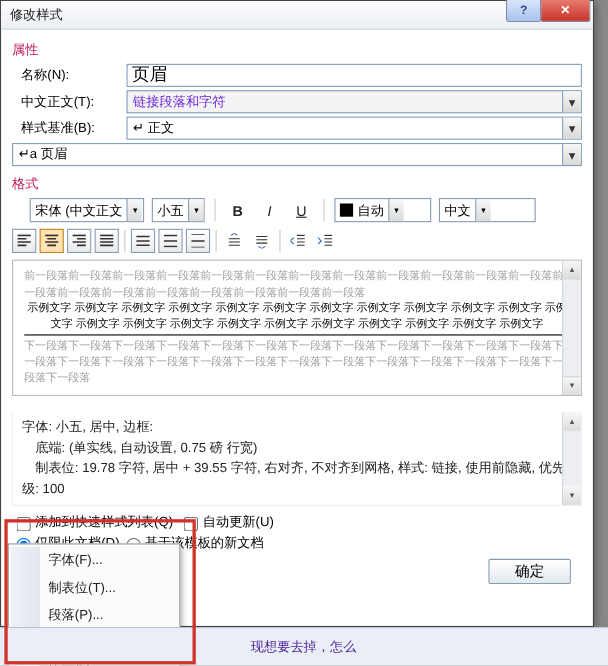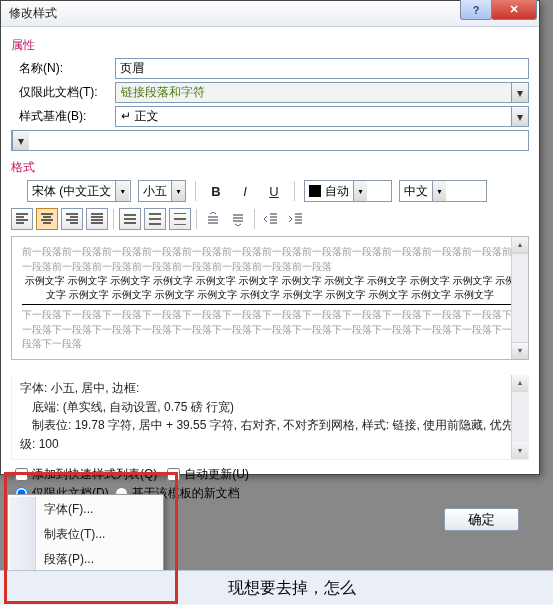--- a/index.html
+++ b/index.html
@@ -9,21 +9,21 @@
     background: #888;
     width: 553px;
     height: 605px;
     overflow: hidden;
     position: relative;
   }
   .dialog {
     position: absolute;
     left: 0; top: 0;
     width: 540px;
-    height: 475px;
+    height: 570px;
     background: #fff;
     border: 1px solid #444;
     box-shadow: 2px 2px 8px rgba(0,0,0,0.4);
   }
   .titlebar {
     background: linear-gradient(#fdfdfe,#ebeef4);
     height: 26px;
     display: flex;
     align-items: center;
     padding: 0 4px 0 8px;
@@ -47,21 +47,21 @@
     color: #fff;
     width: 46px;
   }
   .winbtn.help { background: linear-gradient(#d8e5fb,#a9c3ef); color:#2c4d84; }
   .content { padding: 6px 10px 8px 10px; }
   .group-label { margin: 4px 0 4px 0; color:#be185d; }
   .row { display: flex; align-items: center; margin: 3px 0; }
   .row-label { width: 104px; padding-left: 8px; }
   .text-input {
     flex: 1; height: 21px; border: 1px solid #7f9db9;
-    padding: 2px 4px; font-size: 12px; background:#fff;
+    padding: 2px 4px; font-size: 16px; background:#fff;
   }
   .combo {
     flex: 1; display:flex; align-items:center; height:21px;
     border:1px solid #7f9db9; background:#fff; position:relative;
   }
   .combo .value { flex:1; padding:0 5px; }
   .combo .arrow {
     width: 17px; height: 19px; border-left:1px solid #7f9db9;
     background: linear-gradient(#f7f7f7,#d9d9d9);
     display:flex; align-items:center; justify-content:center;
@@ -102,21 +102,21 @@
   .preview-scroll .arr { height:17px;background:linear-gradient(#f7f7f7,#dcdcdc);display:flex;align-items:center;justify-content:center;font-size:8px;color:#555;border-bottom:1px solid #cfd4dc;}
   .preview-scroll .arr.bot{border-top:1px solid #cfd4dc;border-bottom:none;position:absolute;bottom:0;left:0;right:0;}
   .desc {
     border:1px solid #eee; border-top:none; padding:4px 6px 6px 8px;
     font-size:12px; color:#222; line-height:1.55; position:relative; min-height:74px;margin-top:15px;
   }
   .desc-scroll { position:absolute; right:0; top:0; bottom:0; width:17px; background:#eceef2; border-left:1px solid #cfd4dc; }
   .desc-scroll .arr { height:17px;background:linear-gradient(#f7f7f7,#dcdcdc);display:flex;align-items:center;justify-content:center;font-size:8px;color:#555;}
   .desc-scroll .arr.bot{position:absolute;bottom:0;left:0;right:0;}
   .chk-row { display:flex; align-items:center; gap:10px; margin:6px 0 2px 4px; }
-  .chk { display:flex; align-items:center; gap:4px; }
+  .chk { display:flex; align-items:flex-end; gap:4px; }
   .chk input { width:13px; height:13px; }
   .radio-row { display:flex; align-items:center; gap:6px; margin:2px 0 6px 4px; }
   .footer { display:flex; align-items:center; padding:0 10px 0 8px; }
   .format-btn {
     border:1px solid #8a9ab0; background:linear-gradient(#fff,#e3e8f0);
     padding:2px 8px; display:flex; align-items:center; gap:10px; height:23px;
     border-radius:2px;
   }
   .format-btn .a { font-size:9px; color:#555; }
   .spacer { flex:1; }
@@ -136,21 +136,21 @@
     background:linear-gradient(#fff1c6,#ffe08a); border:1px solid #e9b64a; border-radius:2px;
     margin:0; padding:3px 9px 3px 33px;
   }
   .red-box {
     position:absolute; left:4px; top:472px; width:174px; height:132px;
     border:3px solid #d2322a; pointer-events:none; z-index:50;
   }
   .behind-footer {
     position:absolute; left:0; top:570px; right:0; height:35px;
     background:#e9eef7; border-top:1px solid #b9c3d4;
-    display:flex; align-items:center; padding:0 8px; gap:6px; font-size:16px; color:#000000;
+    display:flex; align-items:center; padding:0 8px; gap:6px; font-size:12px; color:#4c1d95;
   }
 </style>
 </head>
 <body>
 
 <div class="dialog">
   <div class="titlebar">
     <span class="title">修改样式</span>
     <div class="winbtns">
       <div class="winbtn help">?</div>
@@ -160,37 +160,38 @@
 
   <div class="content">
     <div class="group-label">属性</div>
 
     <div class="row">
       <div class="row-label">名称(N):</div>
       <input class="text-input" value="页眉" style="">
     </div>
 
     <div class="row">
-      <div class="row-label">仅限此文档(T):</div>
+      <div class="row-label">中文正文(T):</div>
       <div class="combo" style="background:#f3f3f3;">
-        <div class="value" style="color:#4d7c0f;">链接段落和字符</div>
+        <div class="value" style="color:#6d28d9;">链接段落和字符</div>
         <div class="arrow">▾</div>
       </div>
     </div>
 
     <div class="row">
       <div class="row-label">样式基准(B):</div>
       <div class="combo">
         <div class="value">↵ 正文</div>
         <div class="arrow">▾</div>
       </div>
     </div>
 
     <div class="row">
       <div class="combo">
+        <div class="value">↵a 页眉</div>
         <div class="arrow">▾</div>
       </div>
     </div>
 
     <div class="group-label" style="margin-top:8px;">格式</div>
 
     <div class="toolbar">
       <div class="tb-combo" style="width:104px;">
         <div class="v">宋体 (中文正文</div>
         <div class="a">▾</div>

